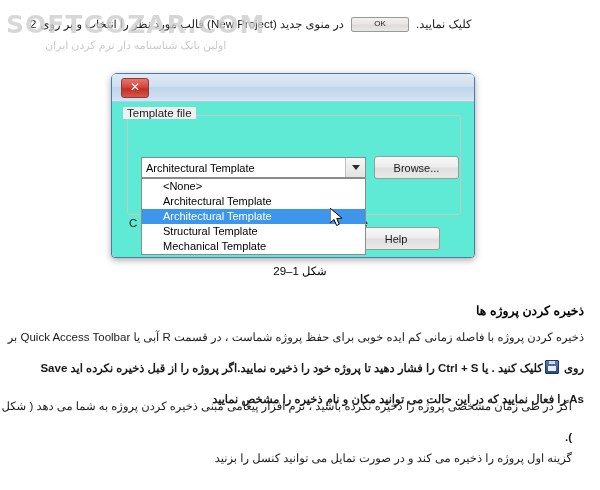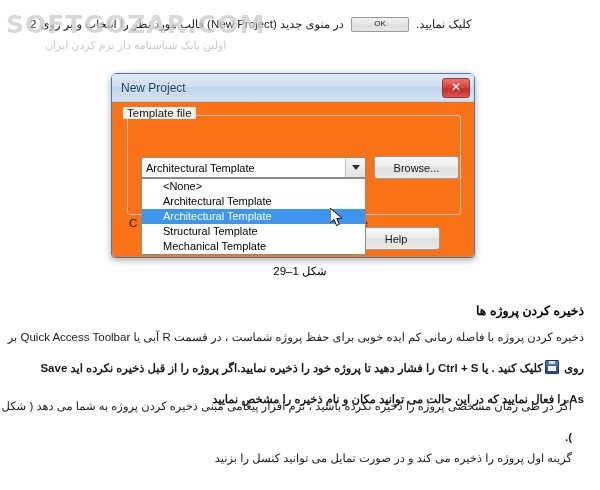--- a/index.html
+++ b/index.html
@@ -118,21 +118,21 @@
     background: linear-gradient(to bottom, #e9756b 0%, #d4473c 45%, #bf2f25 55%, #d9584c 100%);
     color: #fff;
     font-size: 12px;
     line-height: 16px;
     text-align: center;
     font-family: "DejaVu Sans", sans-serif;
   }
   .dialog-body {
     position: relative;
     height: calc(100% - 28px);
-    background: #f97316;
+    background: #5eead4;
     border-radius: 0 0 4px 4px;
   }
 
   
   .group-box {
     position: absolute;
     left: 15px;
     top: 13px;
     width: 334px;
     height: 100px;
@@ -345,21 +345,20 @@
   </div>
 </div>
 
 <div id="watermark">
   <div class="wm-main">SOFTGOZAR.COM</div>
   <div class="wm-sub">اولین بانک شناسنامه دار نرم کردن ایران</div>
 </div>
 
 <div id="dialog">
   <div class="title-bar">
-    <div class="title-text">New Project</div>
     <div class="close-btn">✕</div>
   </div>
   <div class="dialog-body">
 
     <div class="group-box"></div>
     <div class="group-label">Template file</div>
 
     <div class="combo">
       <div class="combo-text">Architectural Template</div>
       <div class="combo-arrow">

